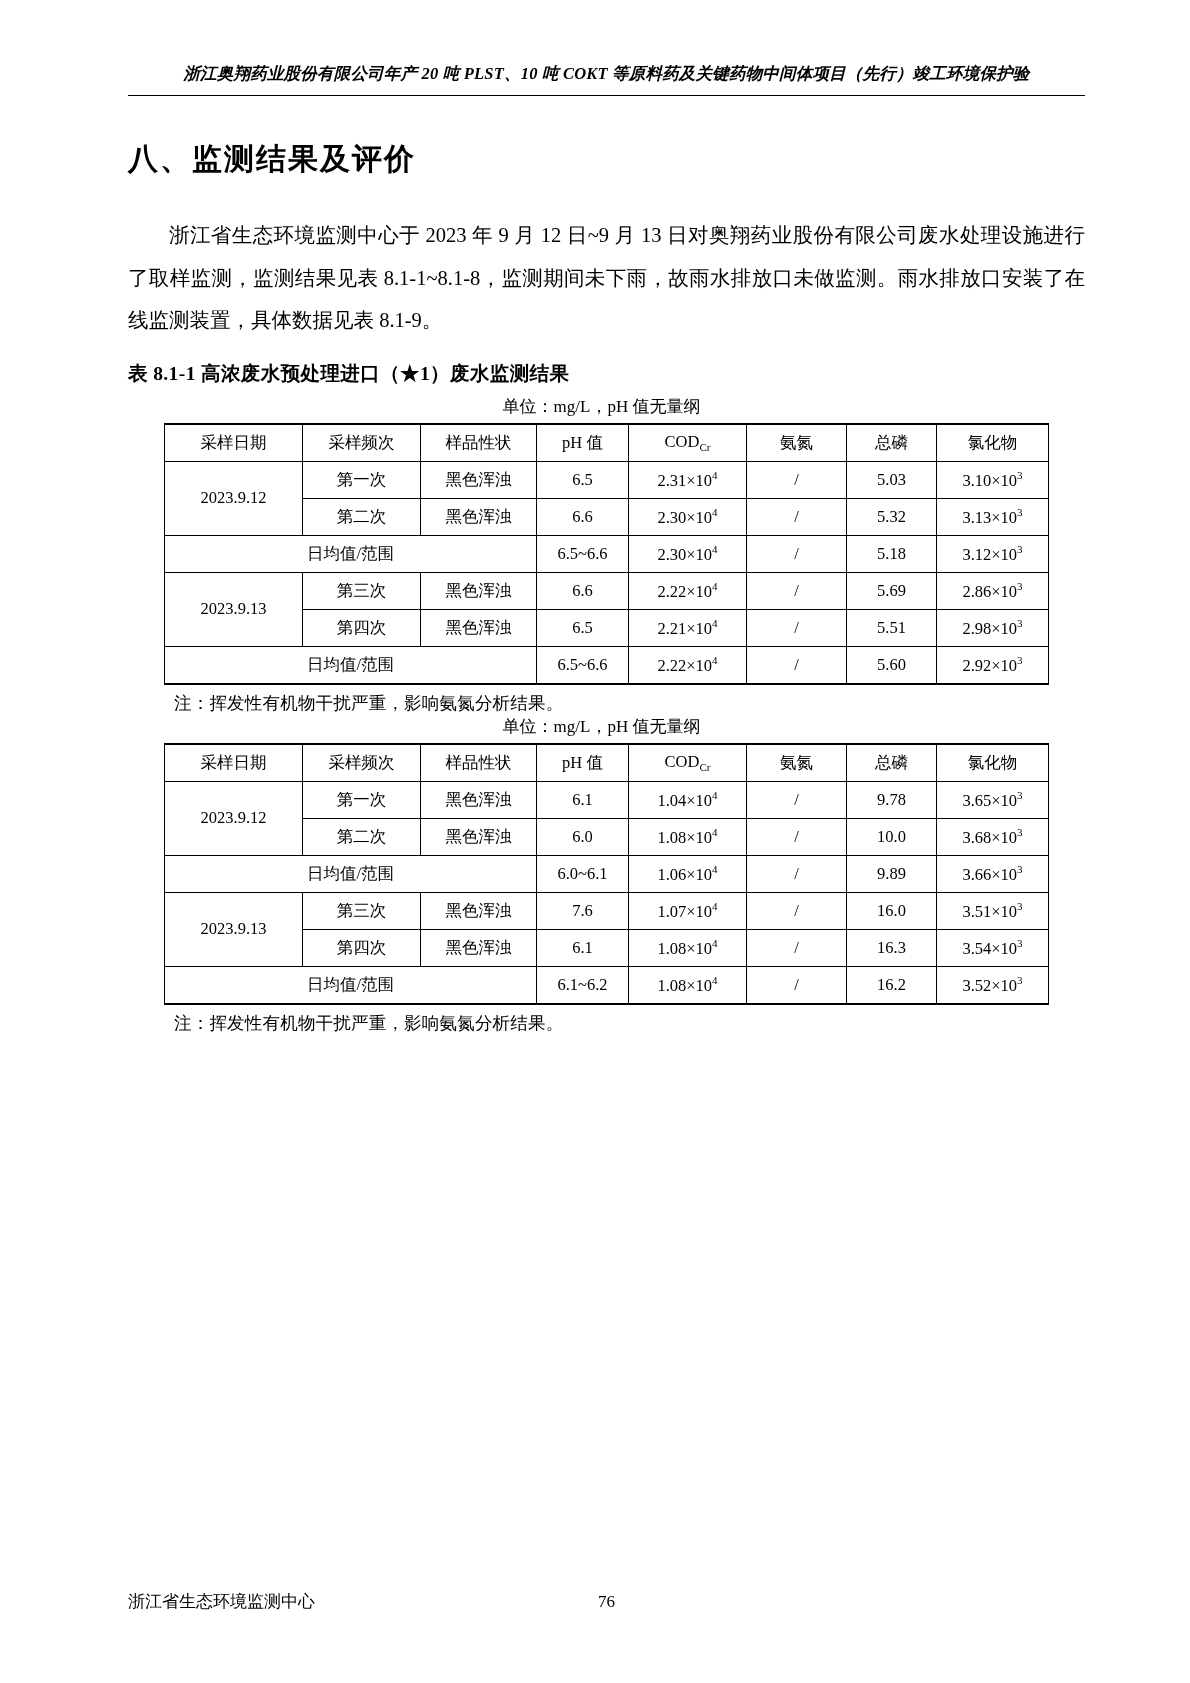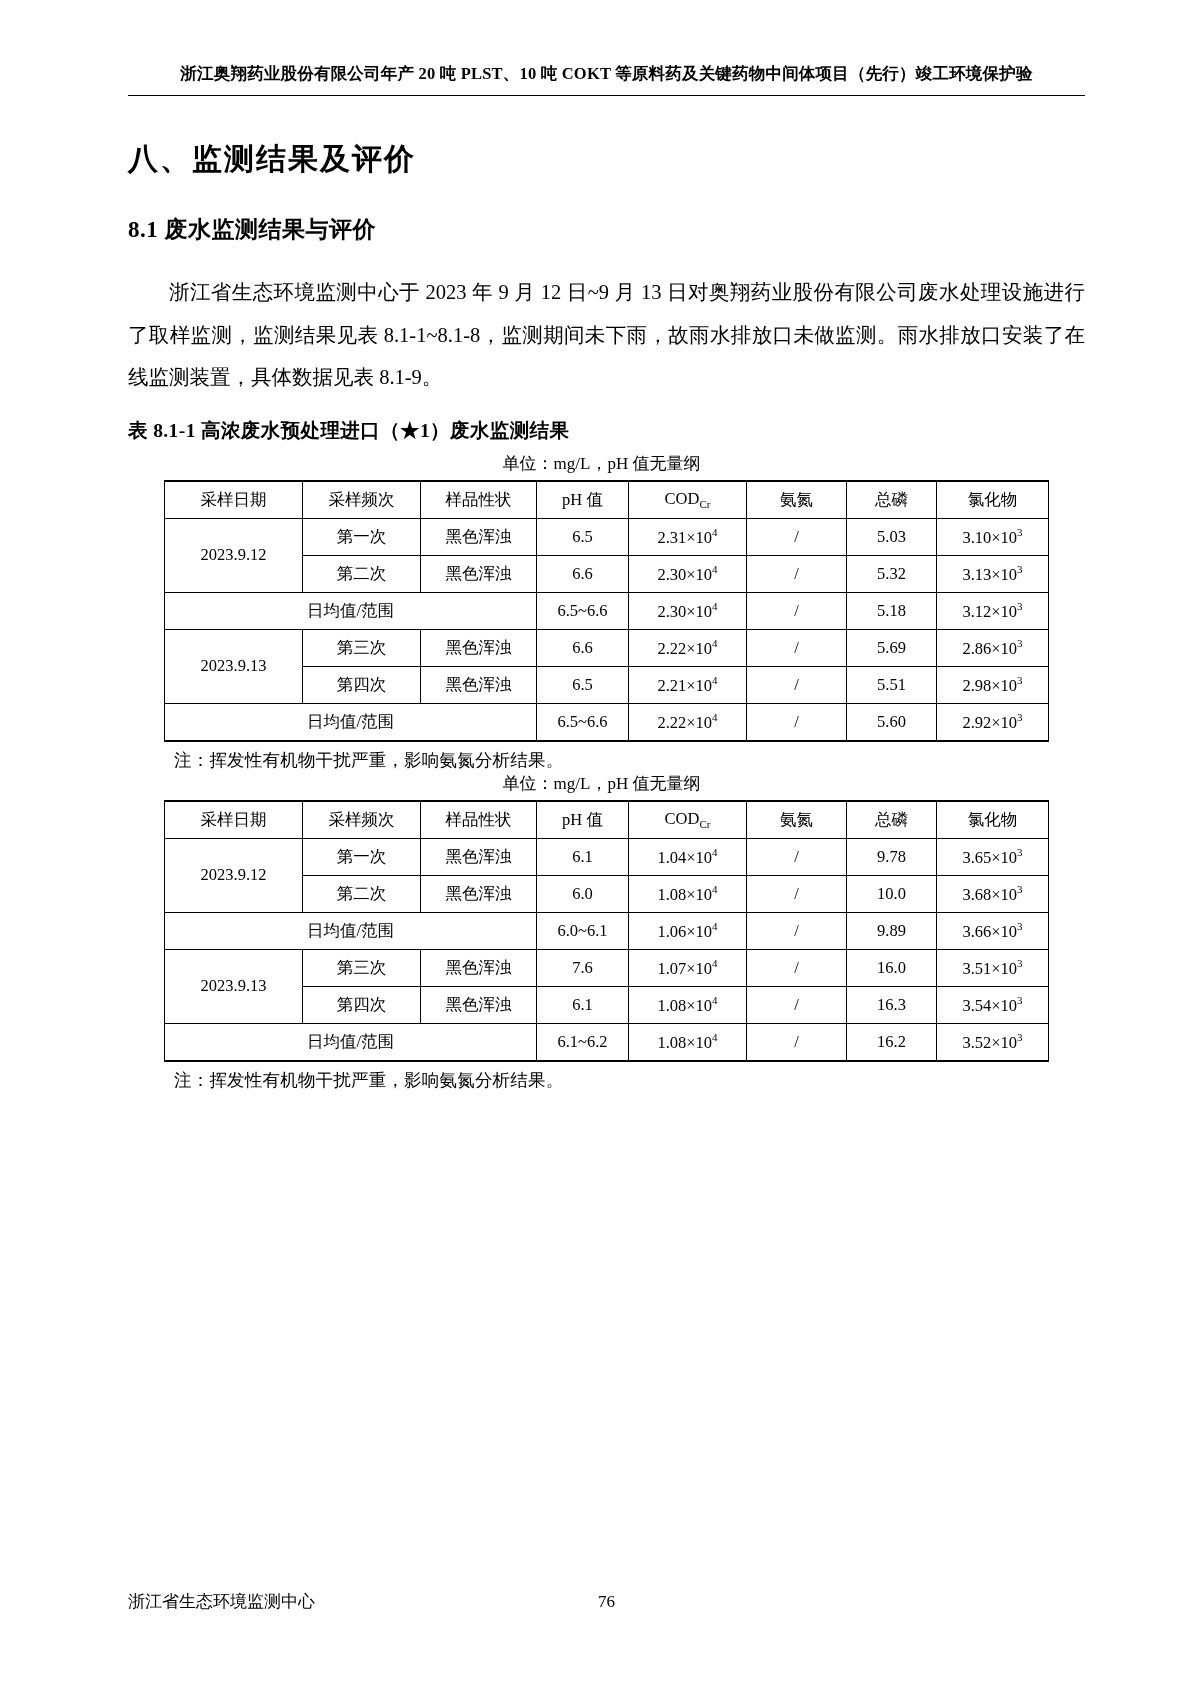--- a/index.html
+++ b/index.html
@@ -25,20 +25,21 @@
   
   .header {
     text-align: center;
     font-size: 16.5px;
     font-weight: bold;
     line-height: 1.75;
     letter-spacing: 0.2px;
     padding-bottom: 6px;
     border-bottom: 1.2px solid #000;
     margin-bottom: 43px;
+    font-style: italic;
   }
   .header .line2 { display: block; }
 
   
   h1.sec-title {
     text-align: left;
     font-size: 30px;
     font-weight: bold;
     letter-spacing: 2px;
     margin: 24px 0 34px 0;
@@ -140,21 +141,20 @@
 <body>
 
 <div class="page">
 
   <div class="header">
     <span>浙江奥翔药业股份有限公司年产 20 吨 PLST、10 吨 COKT 等原料药及关键药物中间体项目（先行）竣工环境保护验</span>
   </div>
 
   <h1 class="sec-title">八、监测结果及评价</h1>
 
-  <h2 class="sub-title">8.1  废水监测结果与评价</h2>
 
 
   <p class="body-text">浙江省生态环境监测中心于 2023 年 9 月 12 日~9 月 13 日对奥翔药业股份有限公司废水处理设施进行了取样监测，监测结果见表 8.1-1~8.1-8，监测期间未下雨，故雨水排放口未做监测。雨水排放口安装了在线监测装置，具体数据见表 8.1-9。</p>
 
   <div class="table-caption">表 8.1-1  高浓废水预处理进口（★1）废水监测结果</div>
   <div class="unit-line">单位：mg/L，pH 值无量纲</div>
 
   <table class="data">
     <colgroup>
       <col class="c1">

